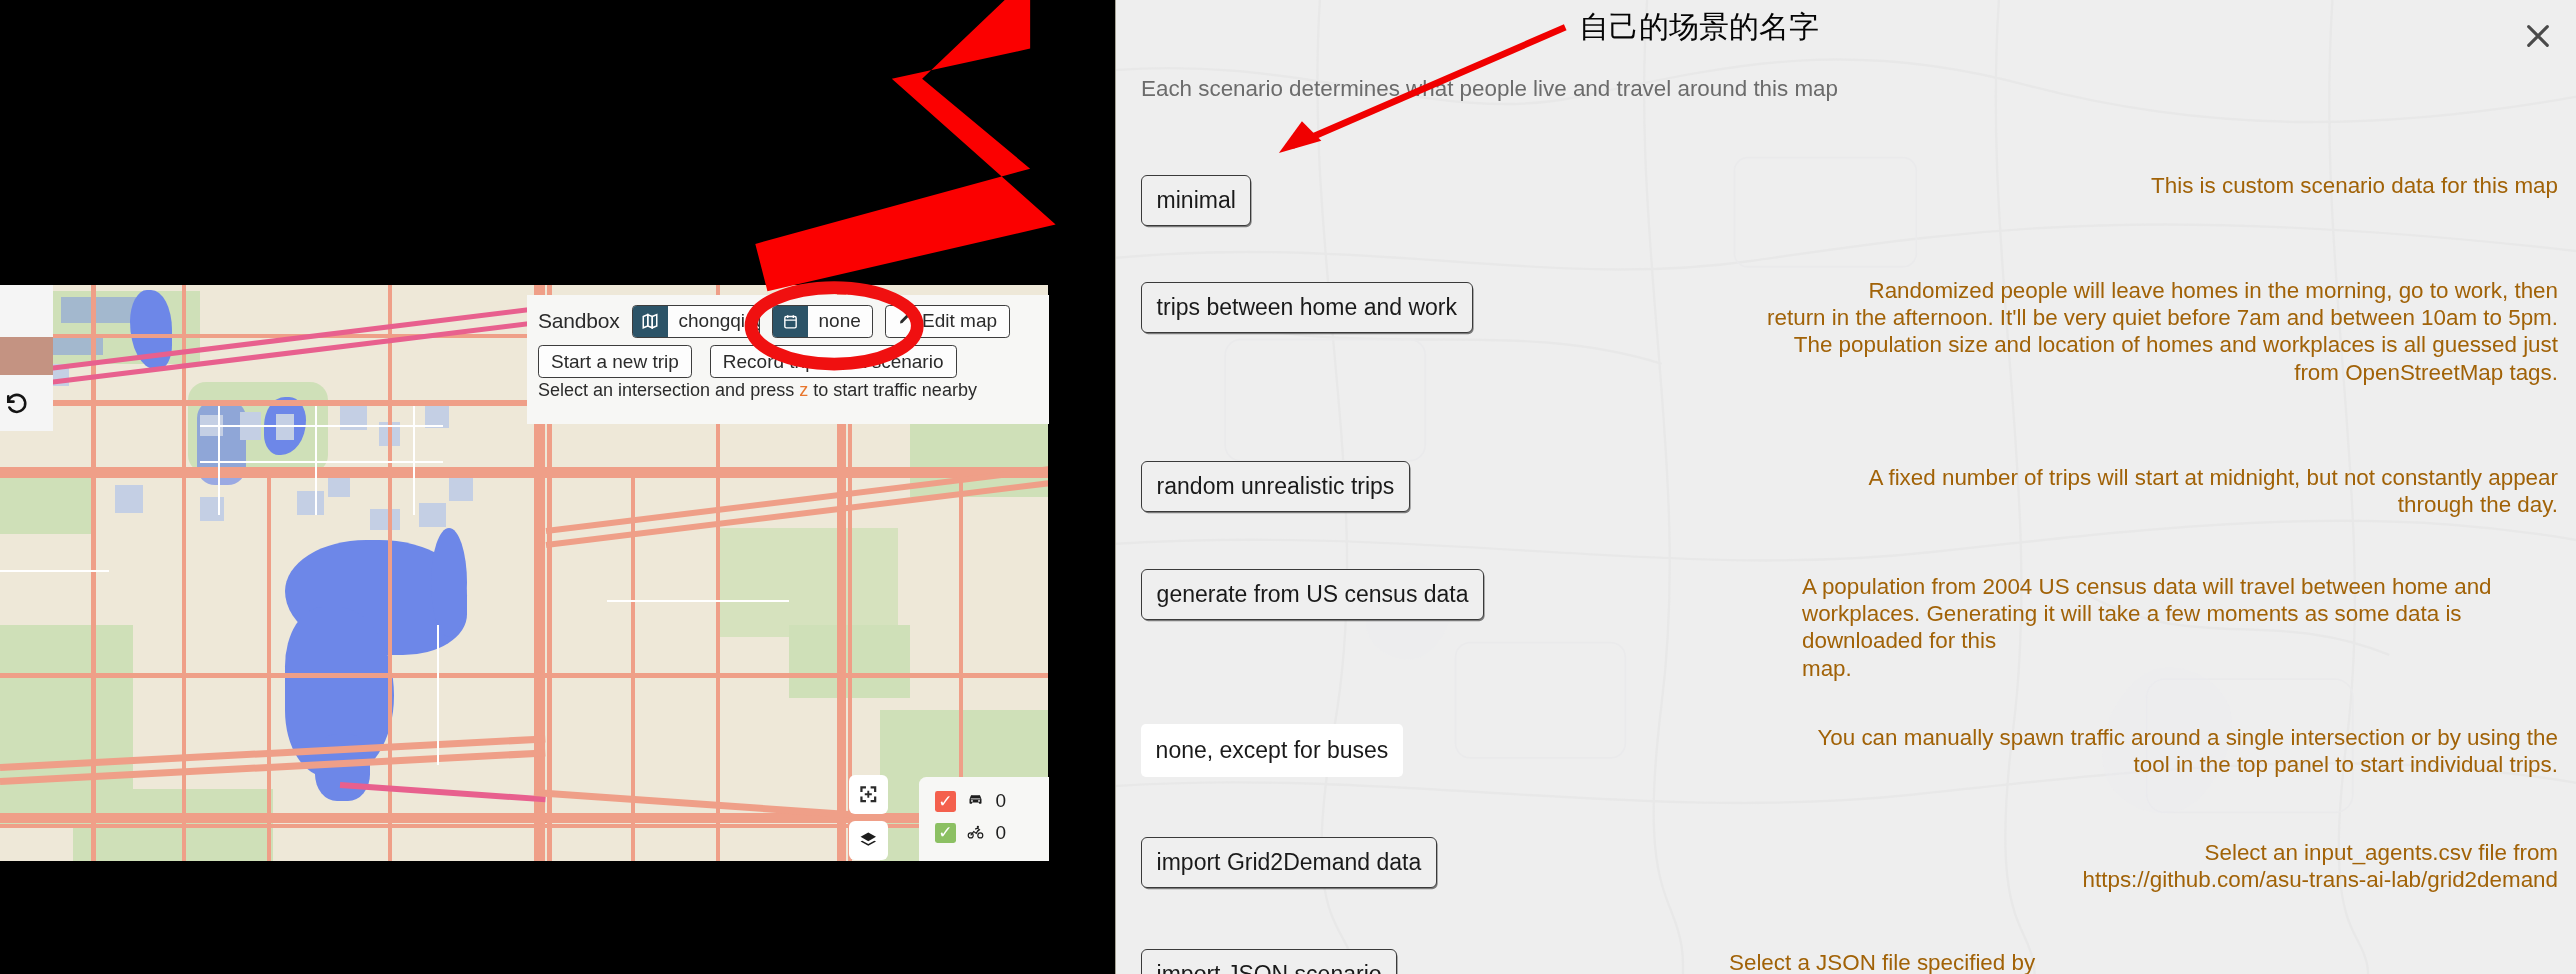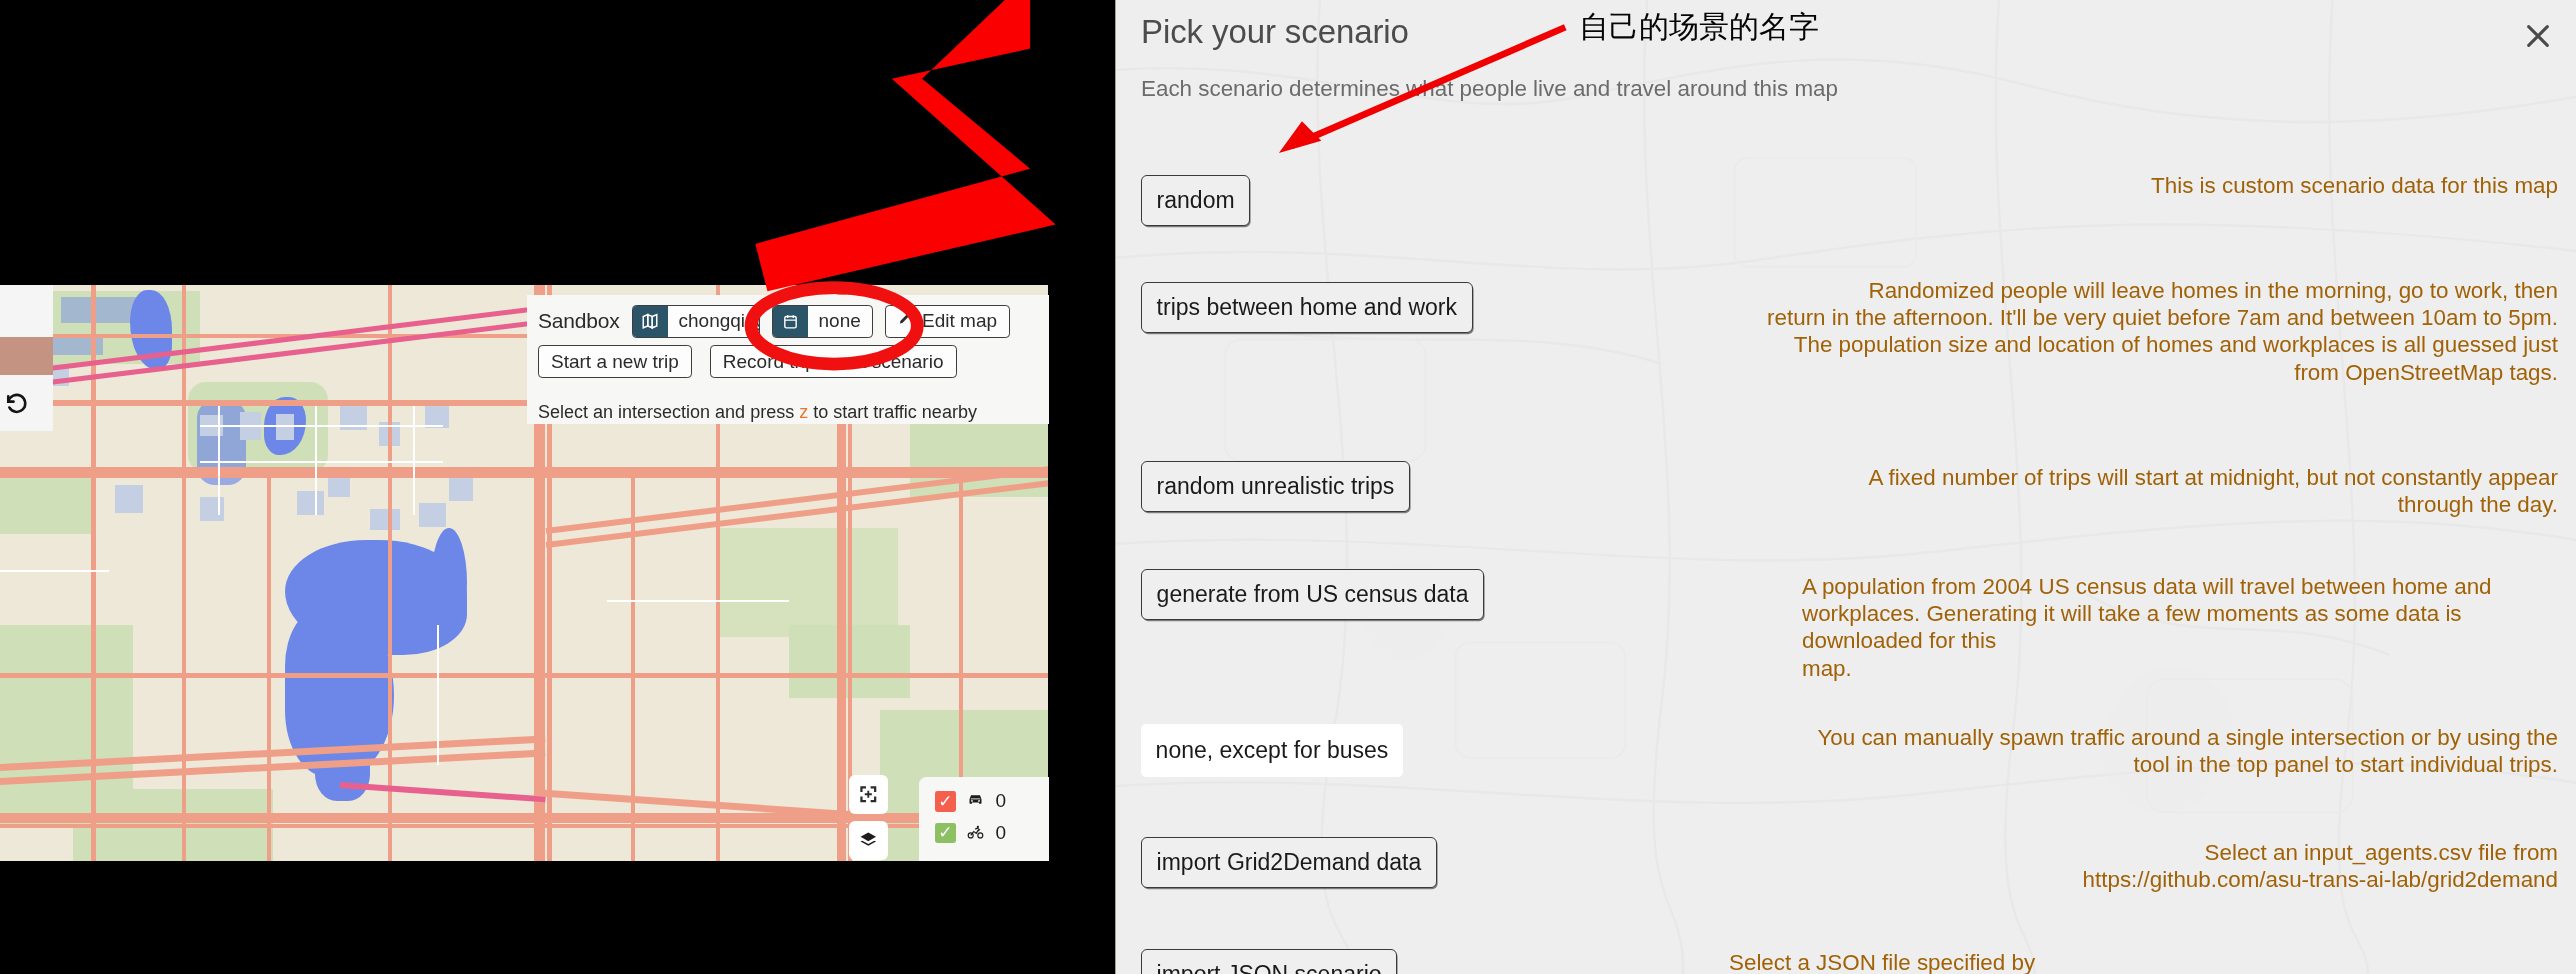--- a/index.html
+++ b/index.html
@@ -69,21 +69,21 @@
     white-space: nowrap;
   }
   .combo.wide .combo-label { max-width: 91px; overflow: hidden; }
   .btn-plain {
     display: flex; align-items: center; gap: 7.3px;
     border: 1.2px solid #3d3d3d; border-radius: 4.2px;
     background: #fdfdfd; height: 33px; padding: 0 12px;
     font-size: 19px; color: #2b2b2b; white-space: nowrap;
   }
   .sb-row2 { display: flex; gap: 18px; margin-top: 6.7px; }
-  .sb-hint { font-size: 18px; color: #2b2b2b; margin-top: 24px; }
+  .sb-hint { font-size: 18px; color: #2b2b2b; margin-top: 2px; }
   .sb-hint .key { color: #e8762d; }
 
   
   .map-ctrl {
     position: absolute; width: 39px; height: 39px;
     background: #fff; border-radius: 6px;
     display: flex; align-items: center; justify-content: center;
     z-index: 30;
   }
   .agent-box {
@@ -367,32 +367,31 @@
         <rect x="1700" y="1120" width="340" height="220" rx="30"></rect>
         <rect x="560" y="1060" width="280" height="190" rx="24"></rect>
       </g>
       <g fill="#e9eaef">
         <path d="M1640 1180 q60 -120 160 -60 q70 50 20 150 q-50 100 -140 60 q-80 -40 -40 -150z" opacity=".55"></path>
         <path d="M420 980 q40 -80 110 -40 q50 34 14 100 q-36 68 -96 40 q-54 -28 -28 -100z" opacity=".4"></path>
       </g>
     </svg>
 
     <div class="panel-inner">
-      <div class="panel-title">Pick your scenario</div>
       <div class="panel-sub">Each scenario determines what people live and travel around this map</div>
 
       <div class="close-btn">
         <svg viewBox="0 0 24 24" width="32" height="32" fill="none" stroke="#4a4a4a" stroke-width="2.3" stroke-linecap="round">
           <path d="M5 5l14 14M19 5L5 19"></path>
         </svg>
       </div>
 
       <div class="opt-row">
         <div class="sketch-btn" style="top:160px;">
-          <span>random</span>
+          <span>minimal</span>
         </div>
         <div class="opt-desc desc-right" style="right:18px;top:157px;width:789px;">This is custom scenario data for this map</div>
       </div>
 
       <div class="opt-row">
         <div class="sketch-btn" style="top:267px;">
           <span>trips between home and work</span>
         </div>
         <div class="opt-desc desc-right" style="right:18px;top:262px;width:946px;">Randomized people will leave homes in the morning, go to work, then
 return in the afternoon. It'll be very quiet before 7am and between 10am to 5pm.

